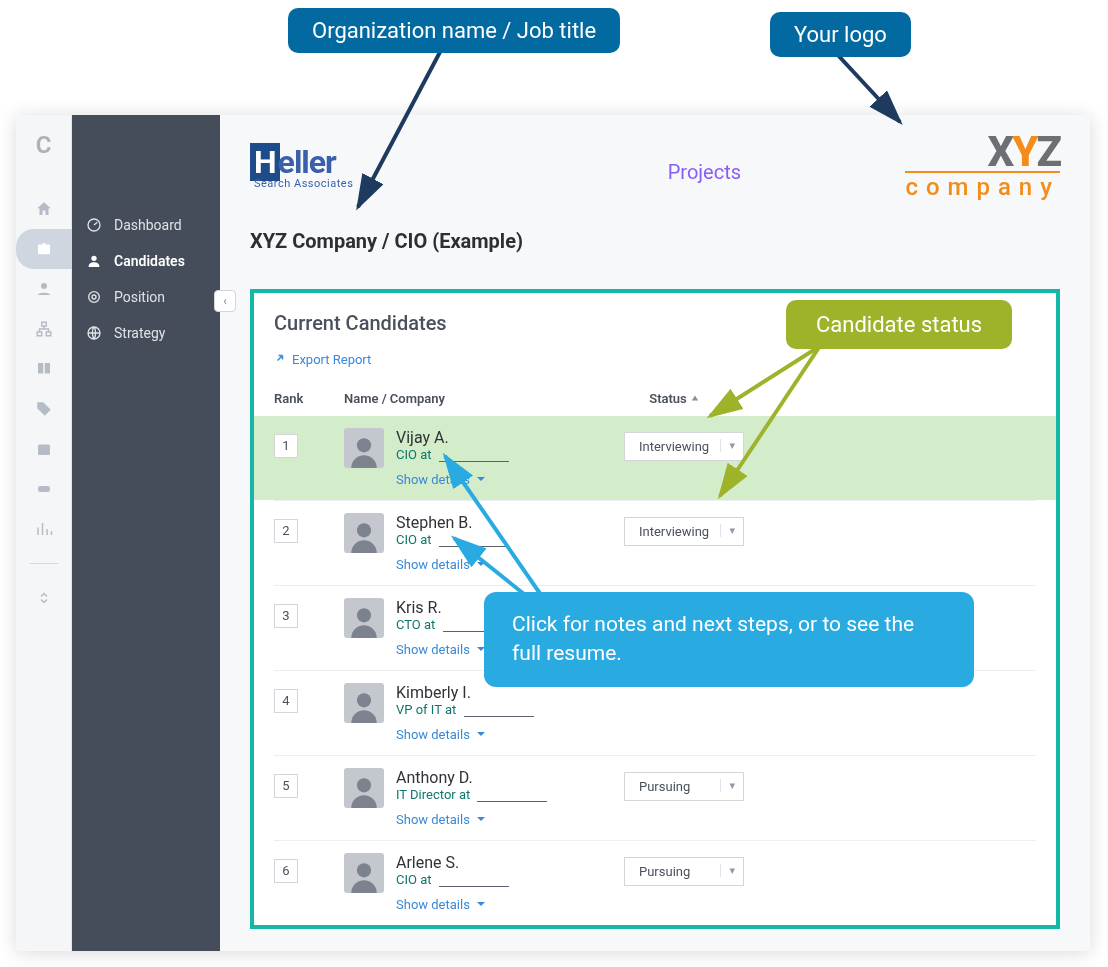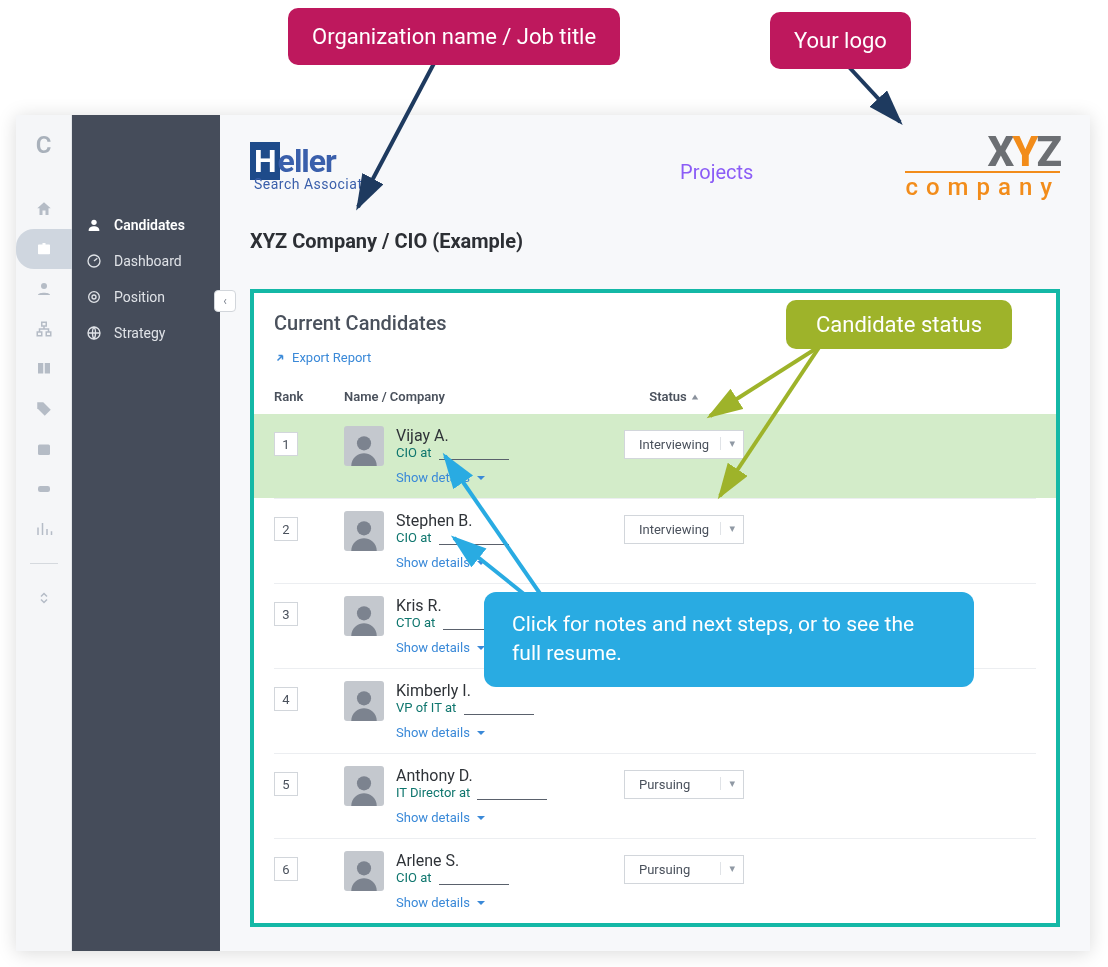--- a/index.html
+++ b/index.html
@@ -1,19 +1,19 @@
 <!DOCTYPE html>
 <html><head>
   <meta charset="utf-8">
   <style>
     * { box-sizing: border-box; margin: 0; padding: 0; }
     body { font-family: -apple-system, BlinkMacSystemFont, "Segoe UI", Roboto, Arial, sans-serif; background: #fff; width: 1108px; height: 967px; position: relative; overflow: hidden; }
 
     
-    .annotation-box { position: absolute; background: #be185d; color: #fff; padding: 16px 24px; border-radius: 10px; font-size: 22px; z-index: 100; }
+    .annotation-box { position: absolute; background: #0369a1; color: #fff; padding: 10px 24px; border-radius: 10px; font-size: 22px; z-index: 100; }
     .annotation-box.green { background: #9eb32a; }
     .annotation-box.blue { background: #29abe2; }
     .arrow-line { position: absolute; z-index: 99; pointer-events: none; }
 
     
     .app-frame { position: absolute; top: 115px; left: 16px; width: 1074px; height: 836px; background: #f7f8fa; box-shadow: 0 2px 18px rgba(0,0,0,0.15); }
 
     
     .icon-sidebar { position: absolute; left: 0; top: 0; width: 56px; height: 100%; background: #f5f6f8; border-right: 1px solid #e3e6ea; display: flex; flex-direction: column; align-items: center; padding-top: 16px; gap: 0; }
     .icon-sidebar .brand-c { font-size: 24px; color: #a9b1bb; font-weight: 600; margin-bottom: 30px; }
@@ -29,33 +29,33 @@
     .dark-item svg { width: 16px; height: 16px; flex-shrink: 0; }
 
     .collapse-btn { position: absolute; left: 198px; top: 175px; width: 22px; height: 22px; background: #fff; border: 1px solid #d2d6db; border-radius: 4px; display: flex; align-items: center; justify-content: center; color: #7c838f; font-size: 12px; cursor: pointer; z-index: 5;}
 
     
     .main { position: absolute; left: 204px; top: 0; right: 0; bottom: 0; background: #f7f8fa; padding: 18px 30px; overflow: hidden; }
     .top-row { display: flex; align-items: center; justify-content: space-between; }
     .logo-left { display: flex; flex-direction: column; }
     .heller-logo { font-size: 32px; font-weight: 700; color: #3a5fab; letter-spacing: -1px; }
     .heller-logo .h-box { display:inline-block; background:#1e4b8a; color:#fff; padding:0 4px; margin-right:-2px; }
-    .heller-sub { font-size: 14px; color: #3a5fab; letter-spacing: 0.5px; margin-top:-4px; margin-left:4px;}
+    .heller-sub { font-size: 11px; color: #3a5fab; letter-spacing: 0.5px; margin-top:-4px; margin-left:4px;}
     .breadcrumb-title { font-size: 20px; color: #8b5cf6; margin:10px 0 0 150px; font-weight:400;}
     .xyz-logo { text-align: right; }
     .xyz-top { font-size: 42px; font-weight: 800; letter-spacing: -2px; line-height: 0.9; }
     .xyz-top .x { color:#6c6f73; } .xyz-top .y { color:#f28c1a; } .xyz-top .z { color:#6c6f73; }
     .xyz-bottom { font-size: 24px; color: #f28c1a; letter-spacing: 8px; font-weight: 500; border-top: 2px solid #f28c1a; display: inline-block; }
 
     .page-title { font-size: 20px; font-weight: 700; color: #2c2f34; margin-top: 28px; }
 
     
     .card { background: #fff; border: 4px solid #14b8a6; margin-top: 36px; padding: 18px 20px 0 20px; }
     .card-title { font-size: 20px; color: #4a515c; margin-bottom: 14px; font-weight: 500; }
-    .export-link { color: #3a89d8; font-size: 13px; display: inline-flex; align-items: center; gap: 6px; cursor: pointer; margin-bottom: 18px; }
+    .export-link { color: #3a89d8; font-size: 13px; display: inline-flex; align-items: flex-start; gap: 6px; cursor: pointer; margin-bottom: 18px; }
     .export-link svg { width: 12px; height: 12px; }
 
     .table-header { display: flex; font-size: 13px; color: #4a515c; font-weight: 600; padding: 6px 0 10px 0; }
     .col-rank { width: 70px; }
     .col-name { width: 240px; }
     .col-status { width: 180px; display:flex; align-items:center; gap:4px;justify-content:center;}
 
     .cand-row { display: flex; align-items: flex-start; padding: 12px 0; border-top: 1px solid #eceef1; position: relative; }
     .cand-row.highlight { background: #d3ecc9; border-top:none; margin:0 -20px; padding-left:20px; padding-right:20px;}
     .rank-box { width: 24px; height: 24px; border: 1px solid #d2d6db; background: #fff; display: flex; align-items: center; justify-content: center; font-size: 13px; color: #4a515c; margin-top: 6px; }
@@ -183,33 +183,33 @@
       </div>
     <div class="sb-divider"></div>
     <div class="sb-icon">
         <svg viewBox="0 0 24 24" fill="none" stroke="currentColor" stroke-width="2">
           <path d="M8 10l4-4 4 4M8 14l4 4 4-4"></path>
         </svg>
       </div>
   </div>
 
   <div class="dark-sidebar">
+    <div class="dark-item">
+      <svg viewBox="0 0 24 24" fill="currentColor">
+          <circle cx="12" cy="12" r="9" fill="none" stroke="currentColor" stroke-width="2"></circle>
+          <path d="M12 12l5-4" stroke="currentColor" stroke-width="2"></path>
+        </svg>
+      <span>Dashboard</span>
+    </div>
     <div class="dark-item active">
       <svg viewBox="0 0 24 24" fill="currentColor">
           <circle cx="12" cy="8" r="4"></circle>
           <path d="M4 20c0-4 4-6 8-6s8 2 8 6v1H4z"></path>
         </svg>
       <span>Candidates</span>
-    </div>
-    <div class="dark-item">
-      <svg viewBox="0 0 24 24" fill="currentColor">
-          <circle cx="12" cy="12" r="9" fill="none" stroke="currentColor" stroke-width="2"></circle>
-          <path d="M12 12l5-4" stroke="currentColor" stroke-width="2"></path>
-        </svg>
-      <span>Dashboard</span>
     </div>
     <div class="dark-item">
       <svg viewBox="0 0 24 24" fill="none" stroke="currentColor" stroke-width="2">
           <circle cx="12" cy="12" r="8"></circle>
           <circle cx="12" cy="12" r="3"></circle>
         </svg>
       <span>Position</span>
     </div>
     <div class="dark-item">
       <svg viewBox="0 0 24 24" fill="none" stroke="currentColor" stroke-width="2">

